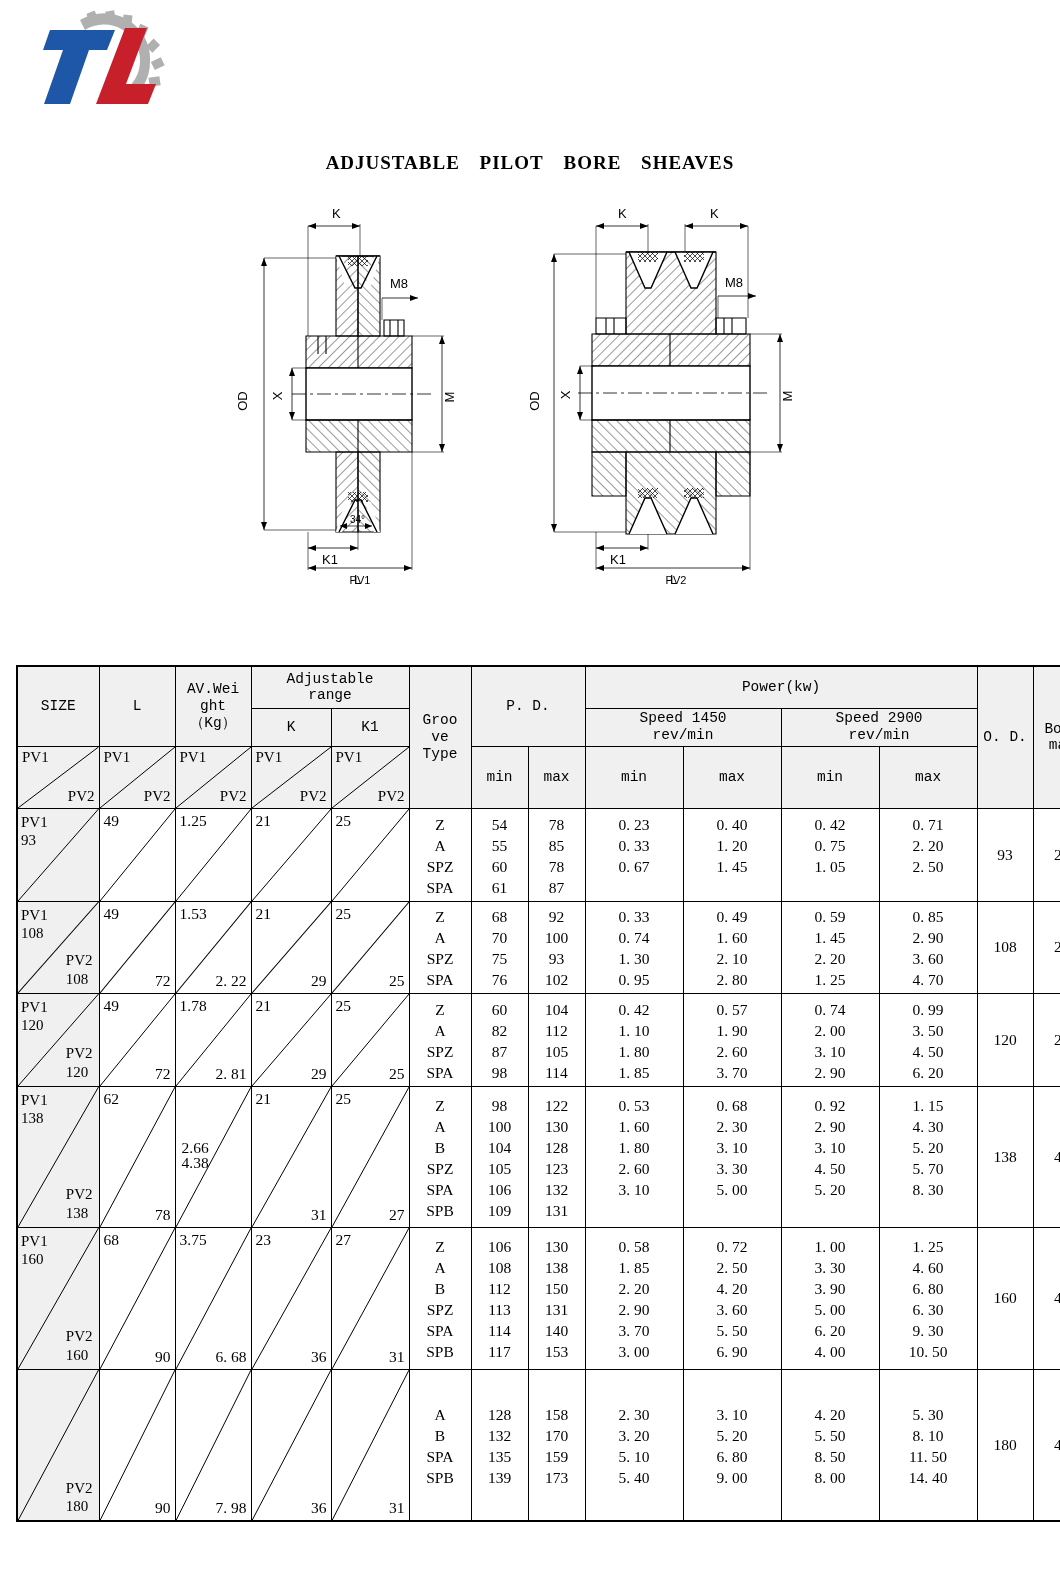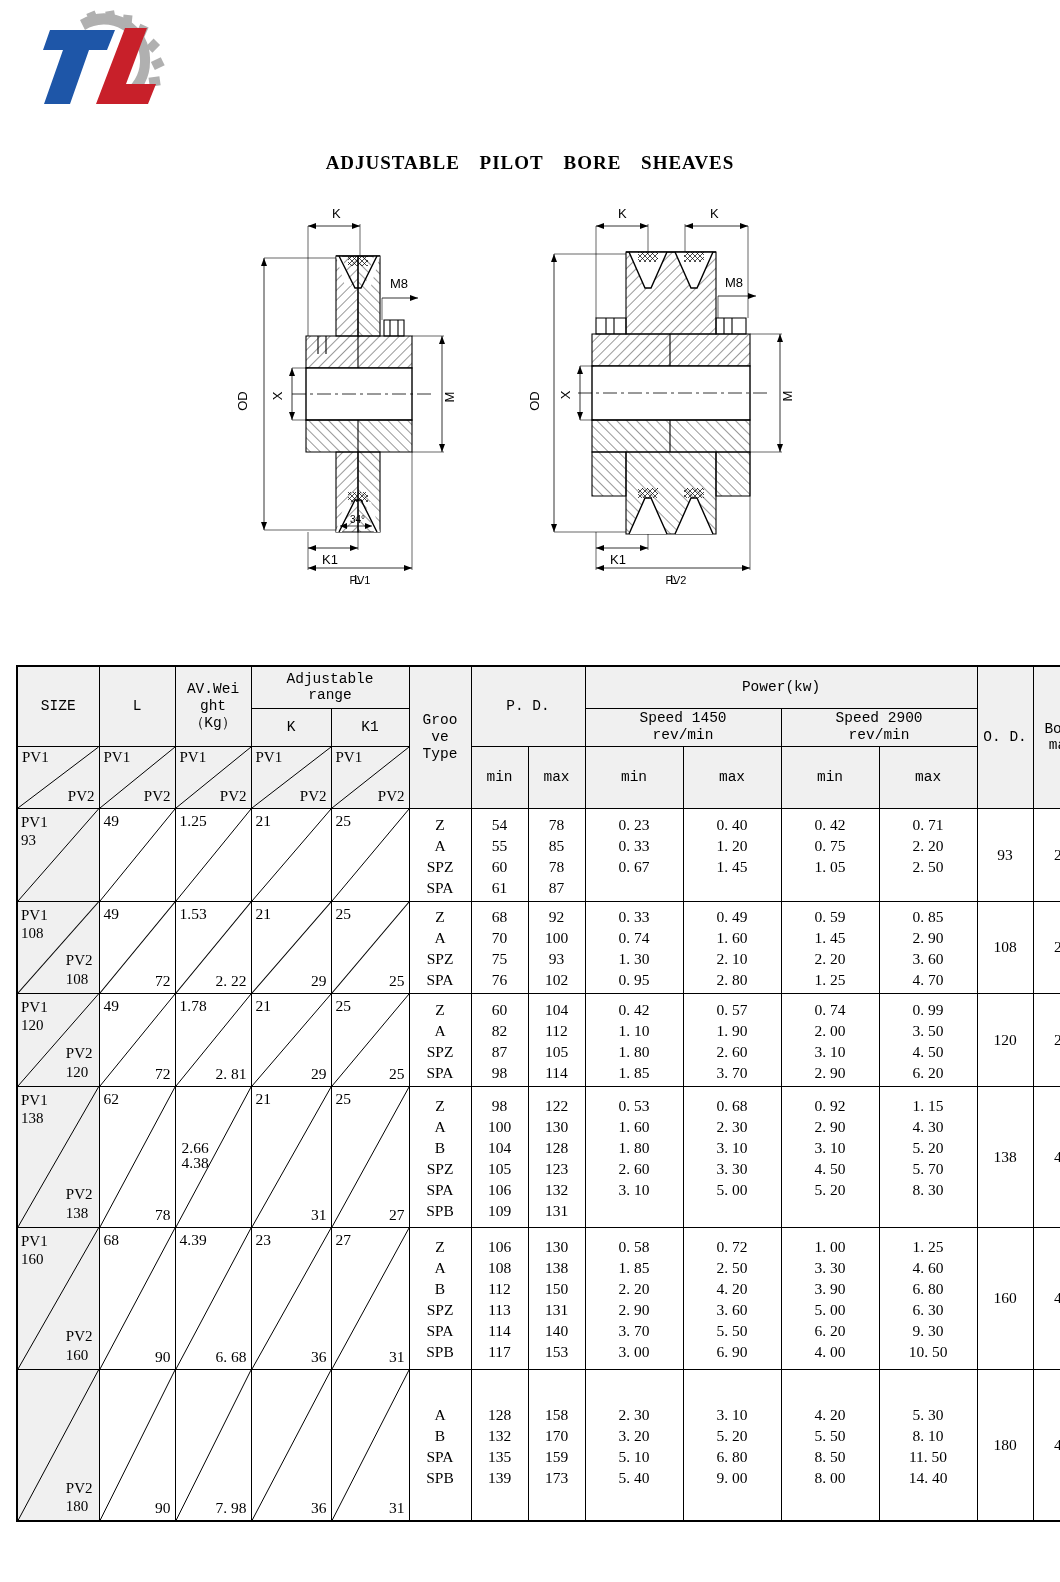--- a/index.html
+++ b/index.html
@@ -797,21 +797,21 @@
             </svg>
           </td>
           <td class="splitcell">
             <span class="v1">68</span>
             <span class="v2">90</span>
             <svg class="diag" preserveAspectRatio="none" viewBox="0 0 100 100">
               <line x1="0" y1="100" x2="100" y2="0" stroke="#000" stroke-width="1" vector-effect="non-scaling-stroke"></line>
             </svg>
           </td>
           <td class="splitcell">
-            <span class="v1">4.39</span>
+            <span class="v1">3.75</span>
             <span class="v2">6. 68</span>
             <svg class="diag" preserveAspectRatio="none" viewBox="0 0 100 100">
               <line x1="0" y1="100" x2="100" y2="0" stroke="#000" stroke-width="1" vector-effect="non-scaling-stroke"></line>
             </svg>
           </td>
           <td class="splitcell">
             <span class="v1">23</span>
             <span class="v2">36</span>
             <svg class="diag" preserveAspectRatio="none" viewBox="0 0 100 100">
               <line x1="0" y1="100" x2="100" y2="0" stroke="#000" stroke-width="1" vector-effect="non-scaling-stroke"></line>

